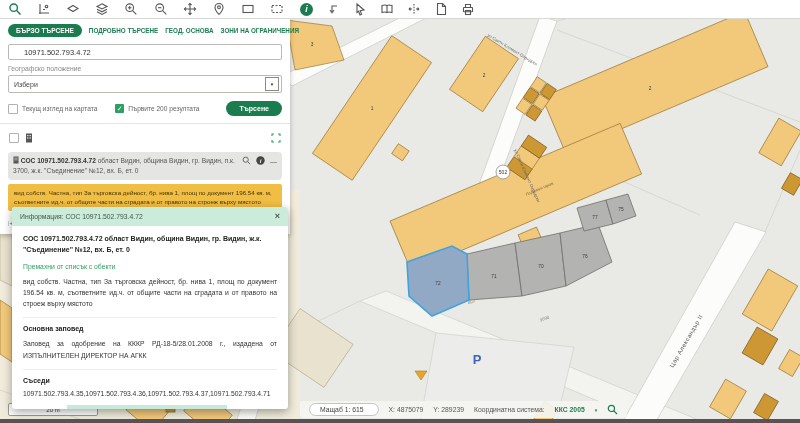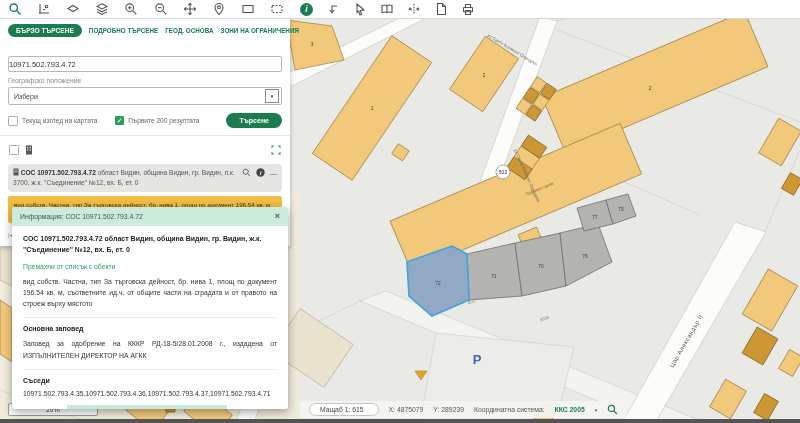--- a/index.html
+++ b/index.html
@@ -11,21 +11,21 @@
   .tb-left{display:flex;align-items:center;justify-content:space-between;width:276px;padding:0 8px;}
   .tb-right{display:flex;align-items:center;gap:13px;padding-left:8px;}
   .tbi{width:14px;height:14px;display:flex;align-items:center;justify-content:center;}
   .info-dot{width:13px;height:13px;border-radius:50%;background:#1b7d4f;color:#fff;font-size:9px;font-weight:bold;font-style:italic;display:flex;align-items:center;justify-content:center;line-height:1;}
 
   
   .search-panel{position:absolute;top:18px;left:0;width:290px;background:#fff;padding:6px 8px 5px;box-sizing:border-box;box-shadow:0 2px 5px rgba(0,0,0,.25);z-index:4;}
   .tabs{display:flex;align-items:center;gap:7px;}
   .tab{font-size:6.3px;font-weight:bold;color:#1b7d4f;white-space:nowrap;cursor:pointer;}
   .tab.active{background:#1b7d4f;color:#fff;padding:3px 8px;border-radius:9px;font-size:6.6px;}
-  .search-input{width:100%;box-sizing:border-box;height:16px;border:1px solid #b9b9b5;margin-top:19px;font-size:7.5px;padding:0 0;color:#333;border-radius:2px;font-family:"Liberation Sans",sans-serif;}
+  .search-input{width:100%;box-sizing:border-box;height:16px;border:1px solid #b9b9b5;margin-top:7px;font-size:7.5px;padding:0 15px;color:#333;border-radius:2px;font-family:"Liberation Sans",sans-serif;}
   .geo-label{font-size:6.8px;color:#8a8a86;margin-top:5px;}
   .select{margin-top:3px;height:16px;border:1px solid #b9b9b5;border-radius:2px;display:flex;align-items:center;justify-content:space-between;padding:0 2px 0 5px;font-size:7px;color:#444;}
   .select .sq{width:12px;height:12px;border:1px solid #8a8a86;display:flex;align-items:center;justify-content:center;font-size:4.5px;color:#333;}
   .opts{display:flex;align-items:center;margin-top:8px;gap:4px;font-size:6.6px;color:#666;}
   .cb{width:8px;height:8px;border:1px solid #b0b0ac;background:#fff;border-radius:1px;flex:none;}
   .cb.checked{width:9px;height:9px;border:none;background:#2f9e63;color:#fff;font-size:7px;display:flex;align-items:center;justify-content:center;}
   .opt2{margin-left:14px;display:flex;align-items:center;gap:4px;}
   .btn-search{margin-left:auto;background:#1b7d4f;color:#fff;font-size:7px;font-weight:bold;padding:4px 13px;border-radius:10px;cursor:pointer;}
   .divider{border-top:1px solid #e4e4e0;margin:7px -8px 5px;}
   .res-head{display:flex;align-items:center;gap:6px;padding:0 1px;}

